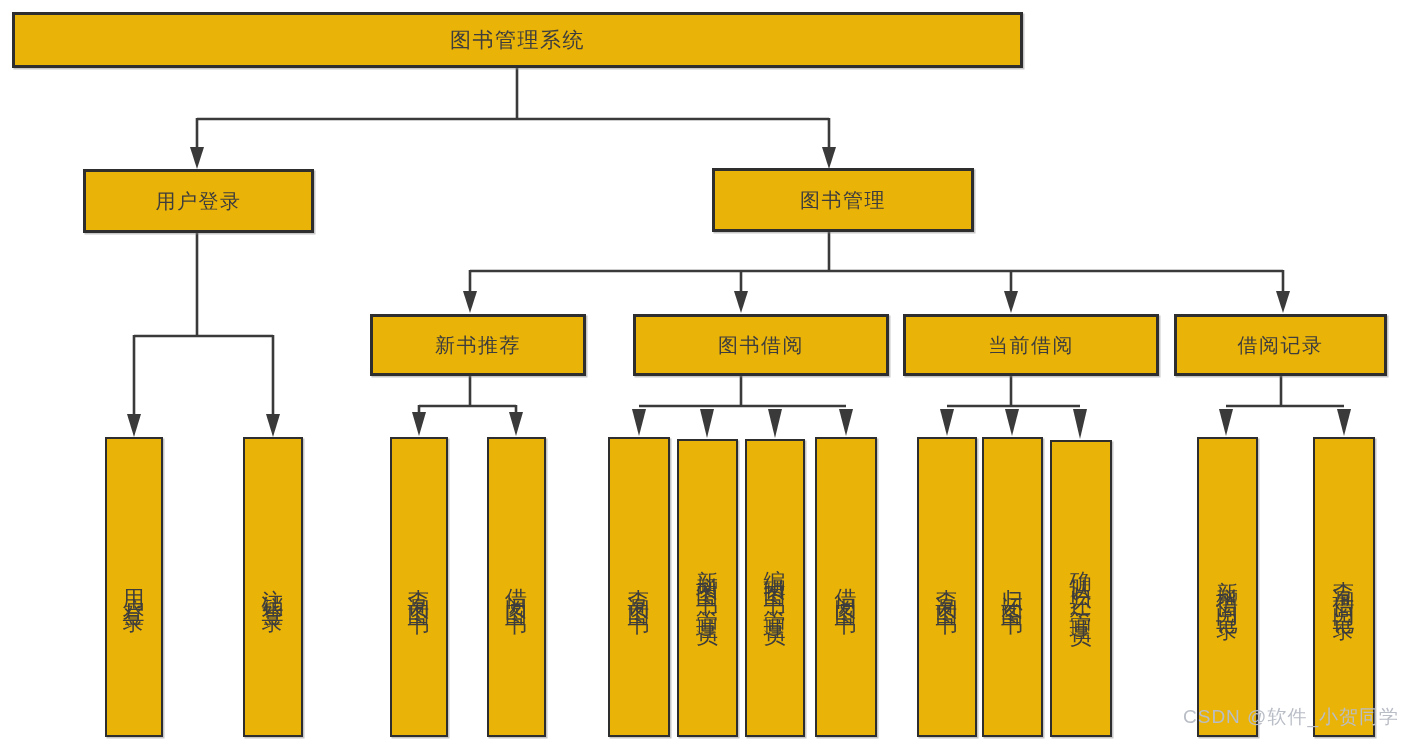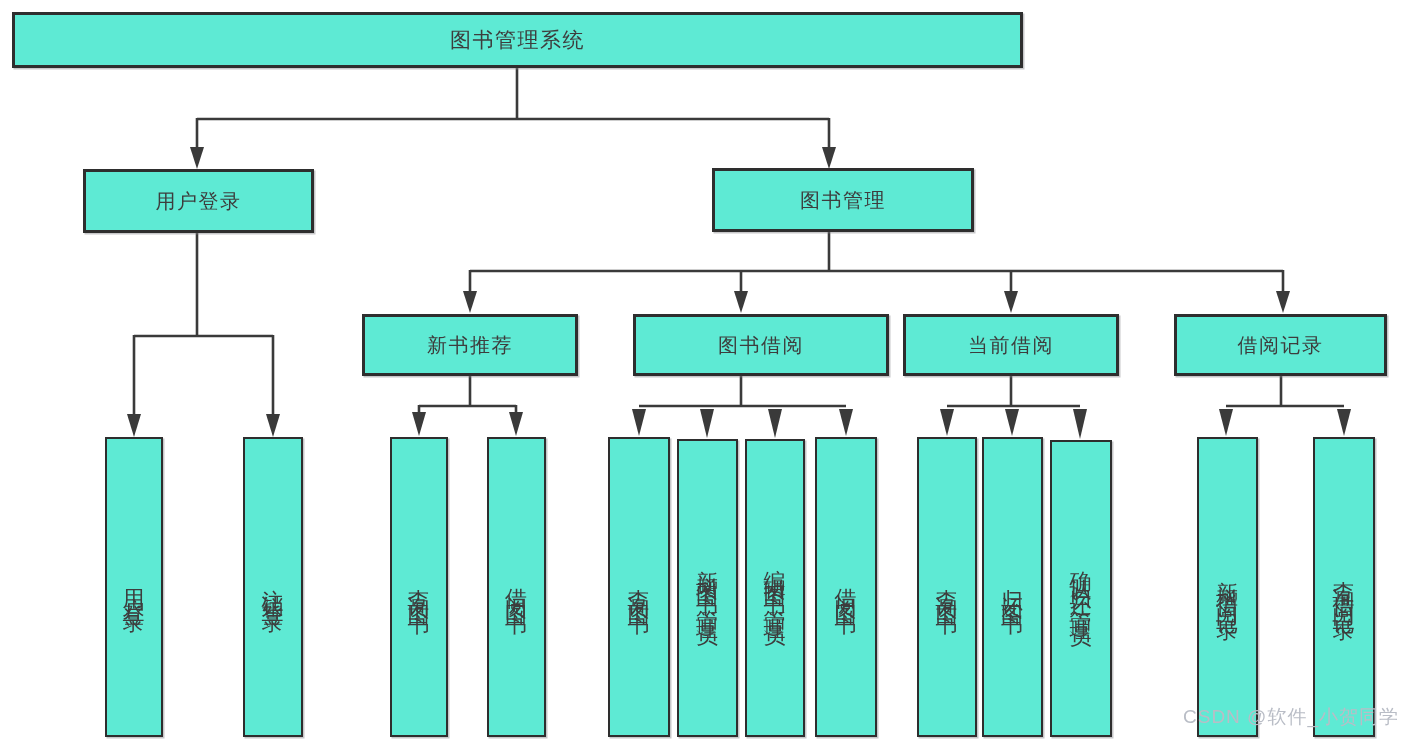--- a/index.html
+++ b/index.html
@@ -11,21 +11,21 @@
   .canvas{
     position:relative;width:1405px;height:747px;overflow:hidden;
     background:var(--background);
     font-family:"Liberation Sans","DejaVu Sans",sans-serif;
     color:var(--text);
   }
   svg.wires{position:absolute;left:0;top:0;width:1405px;height:747px;}
   svg.wires line{stroke:var(--line);stroke-width:2.6;}
   svg.wires polygon{fill:var(--line);stroke:none;}
   .node{
-    position:absolute;background:#5eead4;border:3px solid var(--border);
+    position:absolute;background:#eab308;border:3px solid var(--border);
     box-sizing:border-box;display:flex;align-items:center;justify-content:center;
     box-shadow:1.5px 1.5px 0 rgba(130,130,135,.45);
   }
   .hbox{font-size:20px;letter-spacing:1.5px;}
   .hbox.root{font-size:21px;}
   .vbox{border-width:2.5px;}
   .vtext{
     writing-mode:vertical-rl;text-orientation:mixed;
     font-size:22px;line-height:1.05;letter-spacing:8px;white-space:nowrap;
   }
@@ -97,27 +97,27 @@
     <span>图书管理系统</span>
   </div>
 
   <div class="node hbox" style="left:83px;top:169px;width:231px;height:64px">
     <span>用户登录</span>
   </div>
   <div class="node hbox" style="left:712px;top:168px;width:262px;height:64px">
     <span>图书管理</span>
   </div>
 
-  <div class="node hbox" style="left:362px;top:314px;width:216px;height:62px">
+  <div class="node hbox" style="left:370px;top:314px;width:216px;height:62px">
     <span>新书推荐</span>
   </div>
   <div class="node hbox" style="left:633px;top:314px;width:256px;height:62px">
     <span>图书借阅</span>
   </div>
-  <div class="node hbox" style="left:903px;top:314px;width:216px;height:62px">
+  <div class="node hbox" style="left:903px;top:314px;width:256px;height:62px">
     <span>当前借阅</span>
   </div>
   <div class="node hbox" style="left:1174px;top:314px;width:213px;height:62px">
     <span>借阅记录</span>
   </div>
 
   <div class="node vbox" style="left:105px;top:437px;width:58px;height:300px">
     <span class="vtext">用户登录</span>
   </div>
   <div class="node vbox" style="left:243px;top:437px;width:60px;height:300px">

